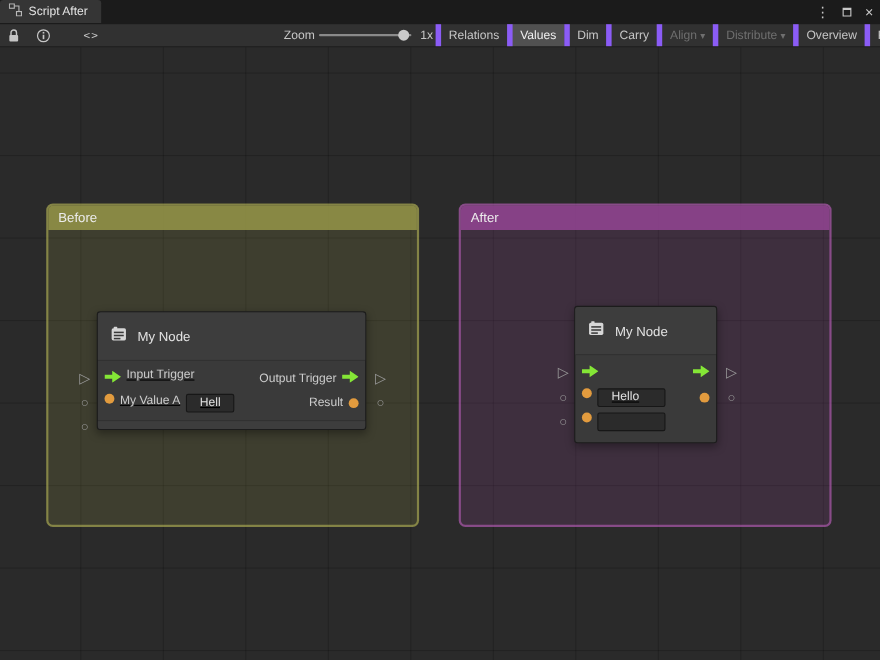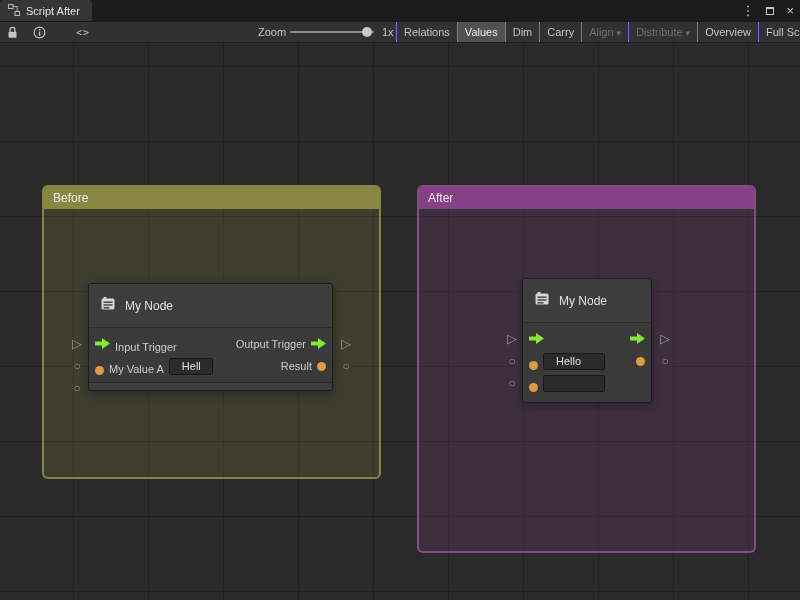--- a/index.html
+++ b/index.html
@@ -17,55 +17,55 @@
 
   
   .toolbar { position:absolute; top:21px; left:0; right:0; height:22px; background:#313131;
              border-top:1px solid #1a1a1a; border-bottom:1px solid #1f1f1f; }
   .t-item { position:absolute; top:0; height:20px; display:flex; align-items:center; color:#c6c6c6; font-size:11px; }
   .code-glyph { font-family:"DejaVu Sans Mono", monospace; font-size:10px; letter-spacing:1px; }
   .zoom-track { position:relative; width:84px; height:2px; background:#8a8a8a; border-radius:1px; }
   .zoom-knob { position:absolute; left:72px; top:-4px; width:10px; height:10px; border-radius:50%; background:#c9c9c9; }
   .tb-buttons { position:absolute; left:396px; top:0; height:20px; display:flex; }
   .tb-btn { height:20px; line-height:20px; padding:0 7px; font-size:11px; color:#c6c6c6;
-            border-left:1px solid #8b5cf6; white-space:nowrap;text-align:right; }
+            border-left:5px solid #8b5cf6; white-space:nowrap;text-align:right; }
   .tb-btn:last-child { border-right:1px solid #272727; }
   .tb-btn.active { background:#515151; color:#efefef; }
   .tb-btn.disabled { color:#6f6f6f; }
   .tb-btn .dd { font-size:9px; margin-left:3px; }
 
   
   .canvas { position:absolute; top:43px; left:0; right:0; bottom:0; background-color:#2a2a2a;
     background-image:
       linear-gradient(to right, rgba(0,0,0,0.22) 1px, transparent 1px),
       linear-gradient(to bottom, rgba(0,0,0,0.22) 1px, transparent 1px);
     background-size:75px 75px; background-position:-2px 23px; }
 
   
   .group { position:absolute; border-radius:6px; }
   .group-header { height:22px; display:flex; align-items:center; padding:0 9px; font-size:12px;
                   color:#ececec; border-radius:4px 4px 0 0; }
   .group-before { left:42px; top:142px; width:339px; height:294px;
                   background:rgba(168,168,76,0.16); border:2px solid rgba(190,190,90,0.55); }
   .group-before .group-header { background:rgba(158,158,74,0.78);text-align:center; }
-  .group-after { left:417px; top:142px; width:339px; height:368px;
+  .group-after { left:417px; top:142px; width:339px; height:294px;
                  background:rgba(178,80,178,0.15); border:2px solid rgba(196,98,196,0.55); }
   .group-after .group-header { background:rgba(152,70,152,0.80); }
 
   
   .node { position:absolute; background:#3a3a3a; border:1px solid #1c1c1c; border-radius:3px;
           box-shadow:0 3px 8px rgba(0,0,0,0.35); }
   .node-before { left:88px; top:240px; width:245px; }
   .node-after  { left:522px; top:235px; width:130px; }
   .node-header { height:44px; display:flex; align-items:center; gap:8px; padding:0 10px;
                  background:#3d3d3d; border-bottom:1px solid #2b2b2b; border-radius:3px 3px 0 0;
                  font-size:12px; color:#e2e2e2; }
   .node-body { padding-top:5px; }
   .node-row { height:22px; display:flex; align-items:center; padding:0 6px; }
-  .pl { display:flex; align-items:flex-end; gap:5px; }
+  .pl { display:flex; align-items:flex-start; gap:5px;text-decoration:underline; }
   .pr { display:flex; align-items:center; gap:5px; margin-left:auto; }
   .port-label { font-size:11px; color:#cccccc; white-space:nowrap; }
   .dot { width:9px; height:9px; border-radius:50%; background:#e29b3e; flex:0 0 auto; }
   .field { background:#2b2b2b; border:1px solid #171717; border-radius:2px; color:#e2e2e2;
            font-size:11px; height:17px; padding:0 12px; font-family:"Liberation Sans", sans-serif; outline:none; }
   .field.w-a { width:44px; }
   .field.w-b { width:14px; padding:0 2px; }
   .field.w-c { width:62px; }
   .node-footer { height:8px; margin-top:5px; border-top:1px solid #2b2b2b; background:#3d3d3d;
                  border-radius:0 0 3px 3px; }

